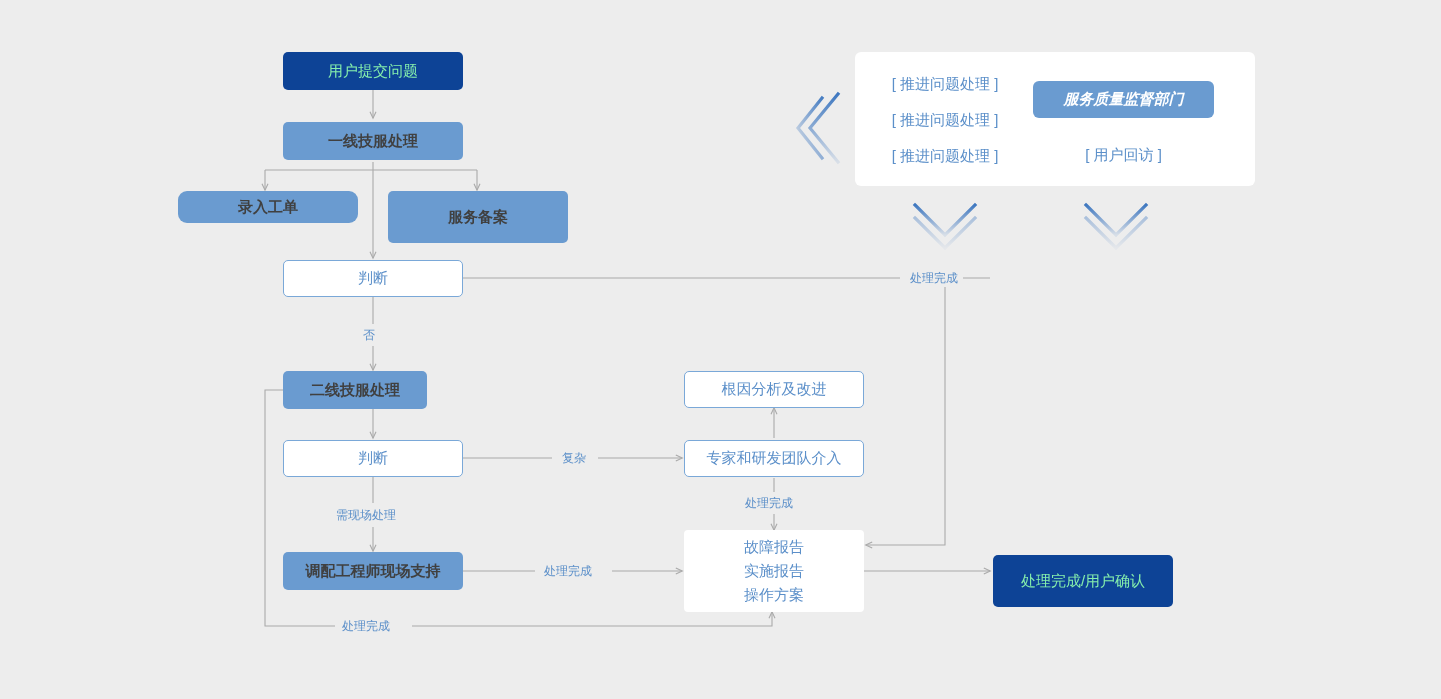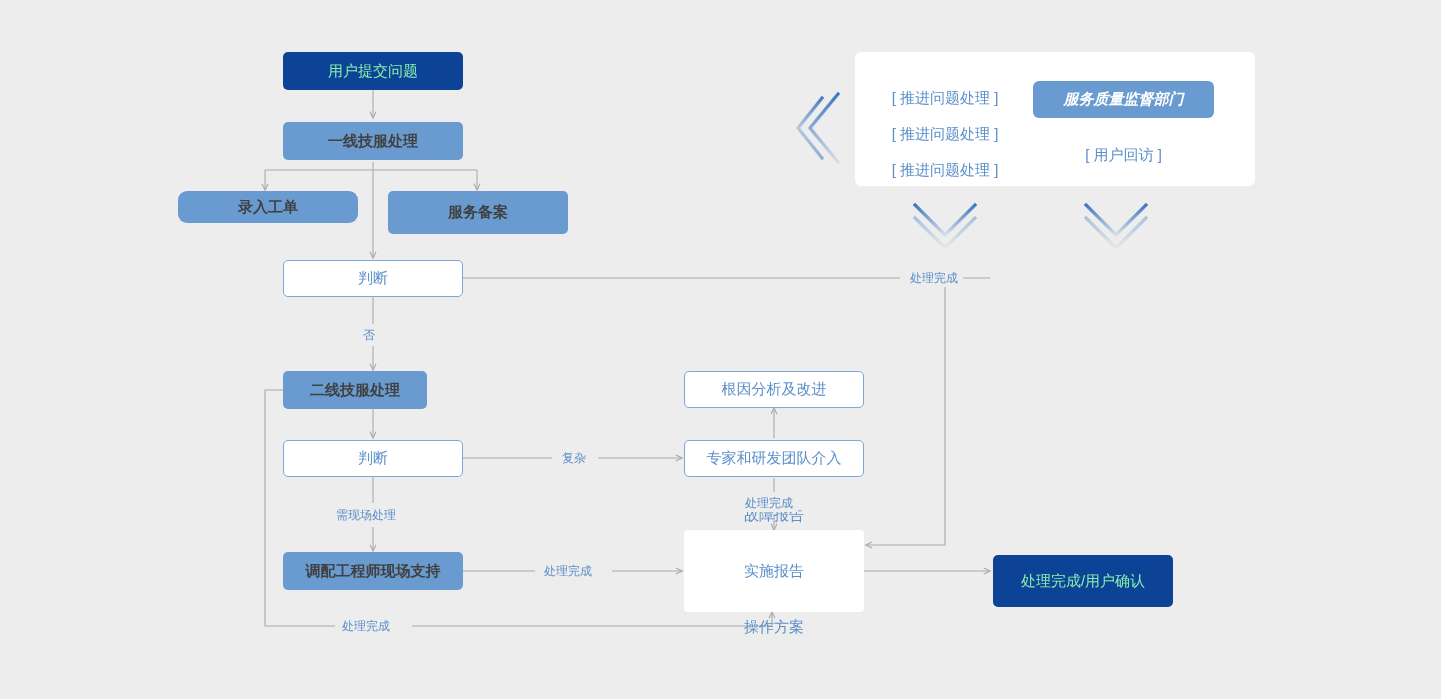--- a/index.html
+++ b/index.html
@@ -50,21 +50,20 @@
     border: 1px solid #7aa8d8;
     font-weight: normal;
   }
   .node.plaincard {
     background: #ffffff;
     color: #5b8fc9;
     border-radius: 4px;
     flex-direction: column;
     justify-content: center;
     font-weight: normal;
-    gap: 32px;
   }
   .node.plaincard .rowline { line-height: 24px; font-size: 15px; }
 
   .edge-label {
     position: absolute;
     color: #5b8fc9;
     font-size: 12px;
     white-space: nowrap;
     background: #ededed;
     padding: 0 5px;
@@ -174,21 +173,21 @@
       <path d="M1086,218 L1116,248 L1146,218" stroke="url(#chevGradD)" opacity="0.38"></path>
     </g>
   </svg>
 
   <div class="node primary" style="left:283px;top:52px;width:180px;height:38px;">用户提交问题</div>
 
   <div class="node secondary" style="left:283px;top:122px;width:180px;height:38px;">一线技服处理</div>
 
   <div class="node secondary" style="left:178px;top:191px;width:180px;height:32px;border-radius:9px;">录入工单</div>
 
-  <div class="node secondary" style="left:388px;top:191px;width:180px;height:43px;">服务备案</div>
+  <div class="node secondary" style="left:388px;top:191px;width:180px;height:52px;">服务备案</div>
 
   <div class="node outline" style="left:283px;top:260px;width:180px;height:37px;">判断</div>
 
   <div class="node secondary" style="left:283px;top:371px;width:144px;height:38px;">二线技服处理</div>
 
   <div class="node outline" style="left:283px;top:440px;width:180px;height:37px;">判断</div>
 
   <div class="node secondary" style="left:283px;top:552px;width:180px;height:38px;">调配工程师现场支持</div>
 
   <div class="node outline" style="left:684px;top:371px;width:180px;height:37px;">根因分析及改进</div>
@@ -212,21 +211,21 @@
   <div class="edge-label" style="left:331px;top:506px;">需现场处理</div>
 
   <div class="edge-label" style="left:740px;top:494px;">处理完成</div>
 
   <div class="edge-label" style="left:539px;top:562px;">处理完成</div>
 
   <div class="edge-label" style="left:337px;top:617px;">处理完成</div>
 
   <div class="panel" style="left:855px;top:52px;width:400px;height:134px;"></div>
 
-  <div class="panel-col" style="left:875px;top:80px;width:140px;">
+  <div class="panel-col" style="left:875px;top:66px;width:140px;">
     <div class="panel-item">[ 推进问题处理 ]</div>
     <div class="panel-item">[ 推进问题处理 ]</div>
     <div class="panel-item">[ 推进问题处理 ]</div>
   </div>
 
   <div class="dept-btn" style="left:1033px;top:81px;width:181px;height:37px;font-style:italic;">服务质量监督部门</div>
 
   <div class="panel-item" style="position:absolute;left:1033px;top:137px;width:181px;">[ 用户回访 ]</div>
 
 </div>

